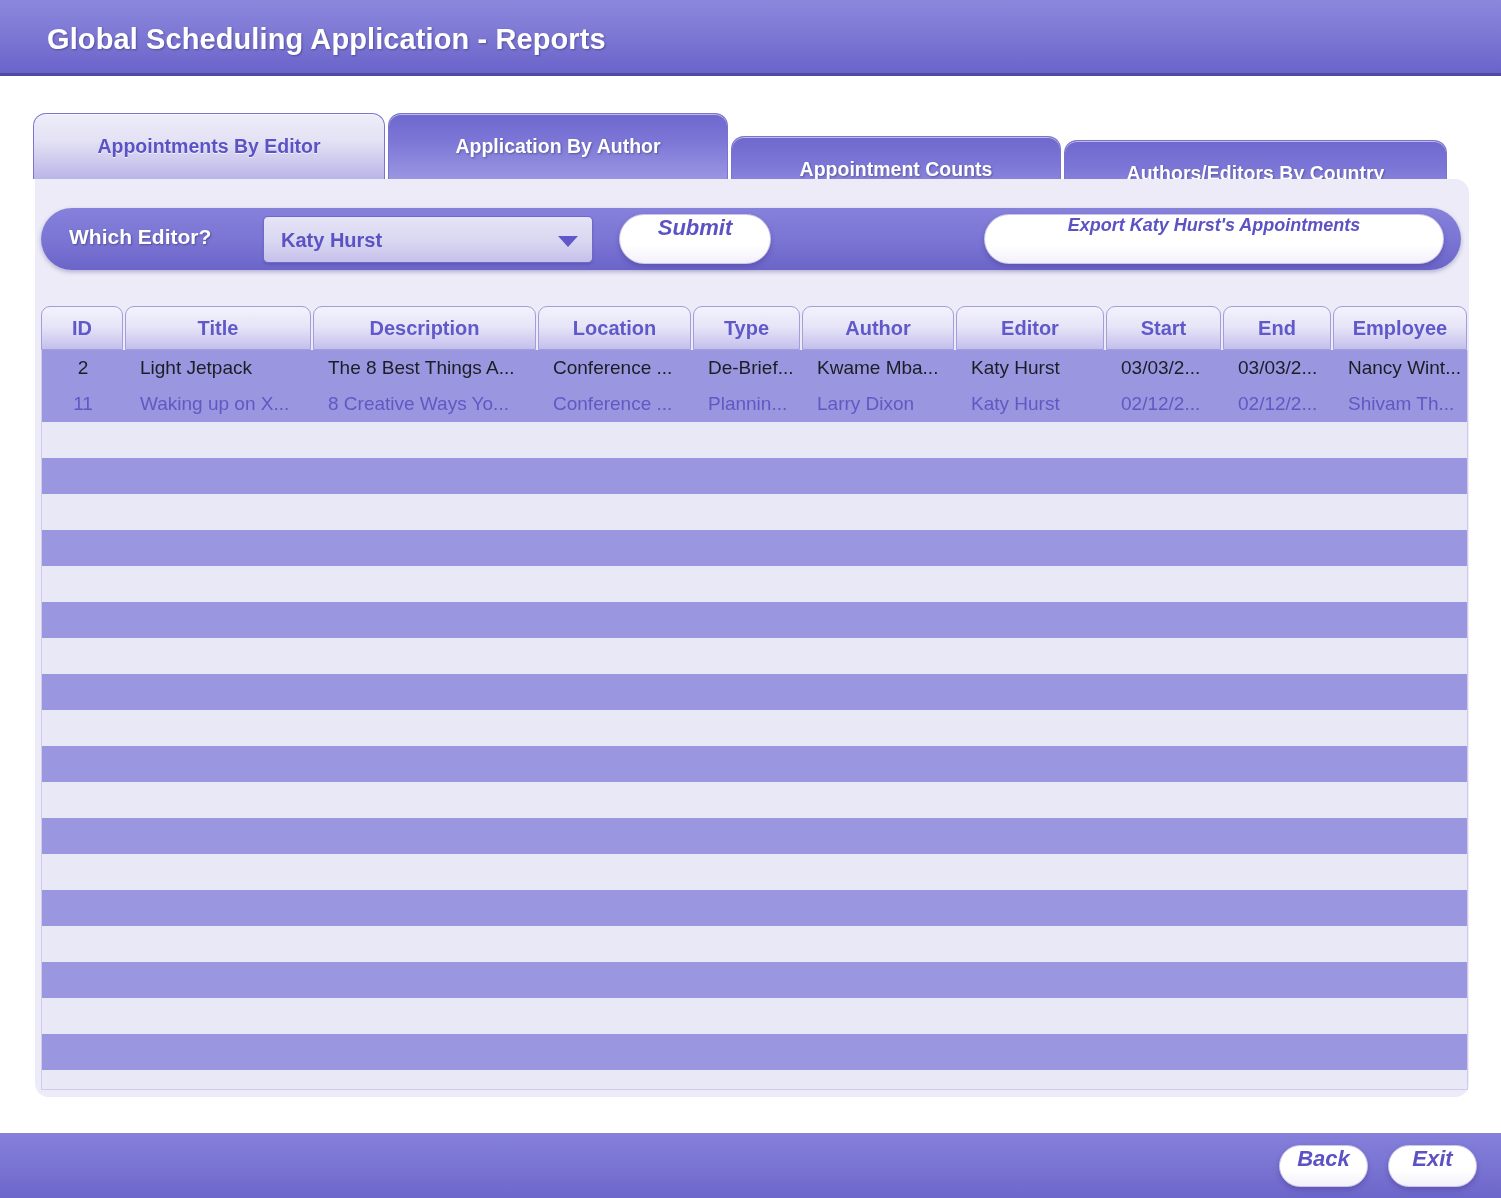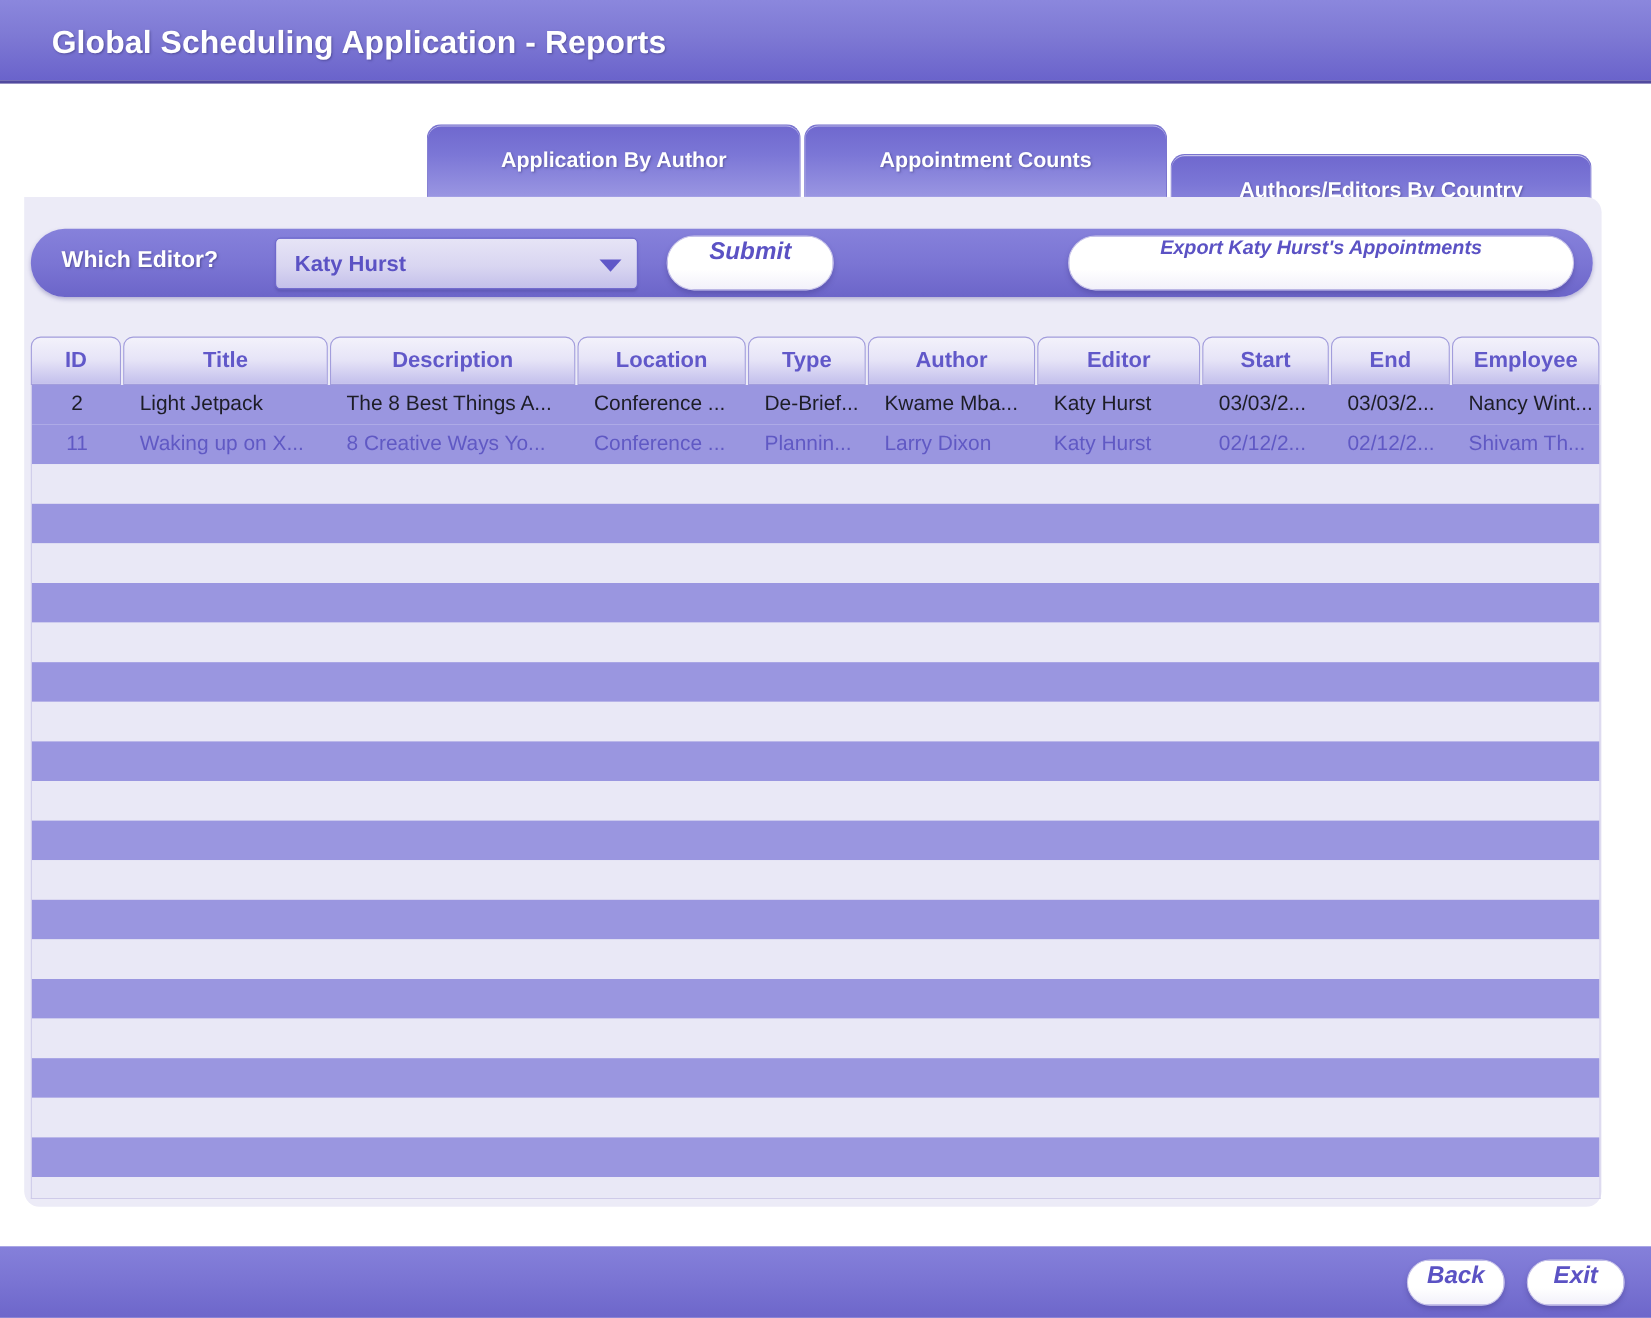--- a/index.html
+++ b/index.html
@@ -43,26 +43,26 @@
     color: #ffffff;
     text-shadow: 1px 1px 2px rgba(50,45,110,0.5);
   }
   .tab.active {
     background: linear-gradient(to bottom, #eeedf8 0%, #e3e1f4 42%, #b9b5e8 100%);
     color: #5b52c4;
     text-shadow: 0 1px 0 rgba(255,255,255,0.7);
   }
   #tab0 { left: 0px;    width: 352px; }
   #tab1 { left: 355px;  width: 340px; }
-  #tab2 { left: 698px;  width: 330px; }
+  #tab2 { left: 698px;  width: 330px; margin-top: 23px; }
   #tab3 { left: 1031px; width: 383px; margin-top: 27px; }
 
   
   #panel {
-    position: absolute; left: 22px; top: 179px; width: 1434px; height: 918px;
+    position: absolute; left: 35px; top: 179px; width: 1434px; height: 918px;
     background: #ecebf7;
     border-radius: 0 14px 14px 14px;
   }
 
   
   #querybar {
     position: absolute; left: 6px; top: 29px; width: 1420px; height: 62px;
     background: linear-gradient(to bottom, #8681db 0%, #7b75d4 50%, #6c65c9 100%);
     border-radius: 31px;
     box-shadow: 0 2px 4px rgba(70,62,140,0.35);
@@ -169,20 +169,23 @@
   }
 </style>
 </head>
 <body>
 
 <div id="titlebar">
   <div class="title">Global Scheduling Application - Reports</div>
 </div>
 
 <div id="tabstrip">
+  <div class="tab active" id="tab0">
+    <span>Appointments By Editor</span>
+  </div>
   <div class="tab inactive" id="tab1">
     <span>Application By Author</span>
   </div>
   <div class="tab inactive" id="tab2">
     <span>Appointment Counts</span>
   </div>
   <div class="tab inactive" id="tab3">
     <span>Authors/Editors By Country</span>
   </div>
 </div>

